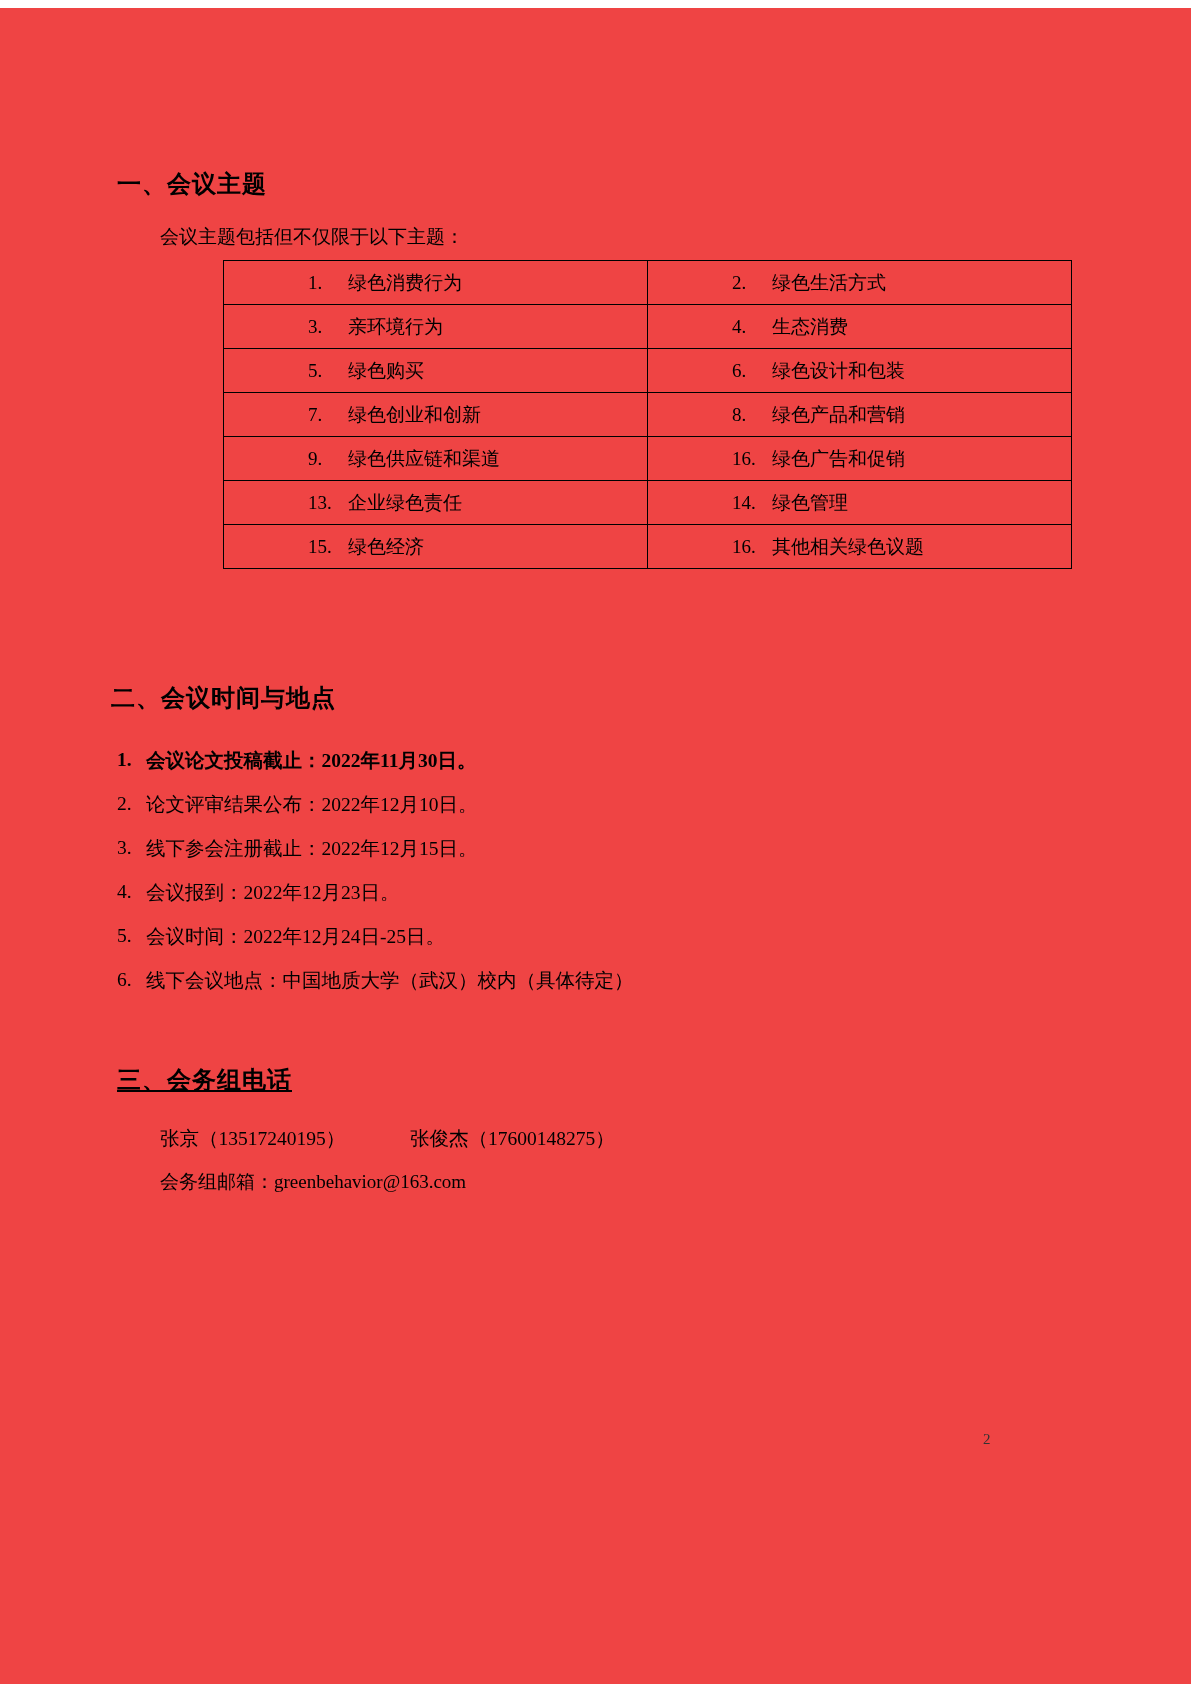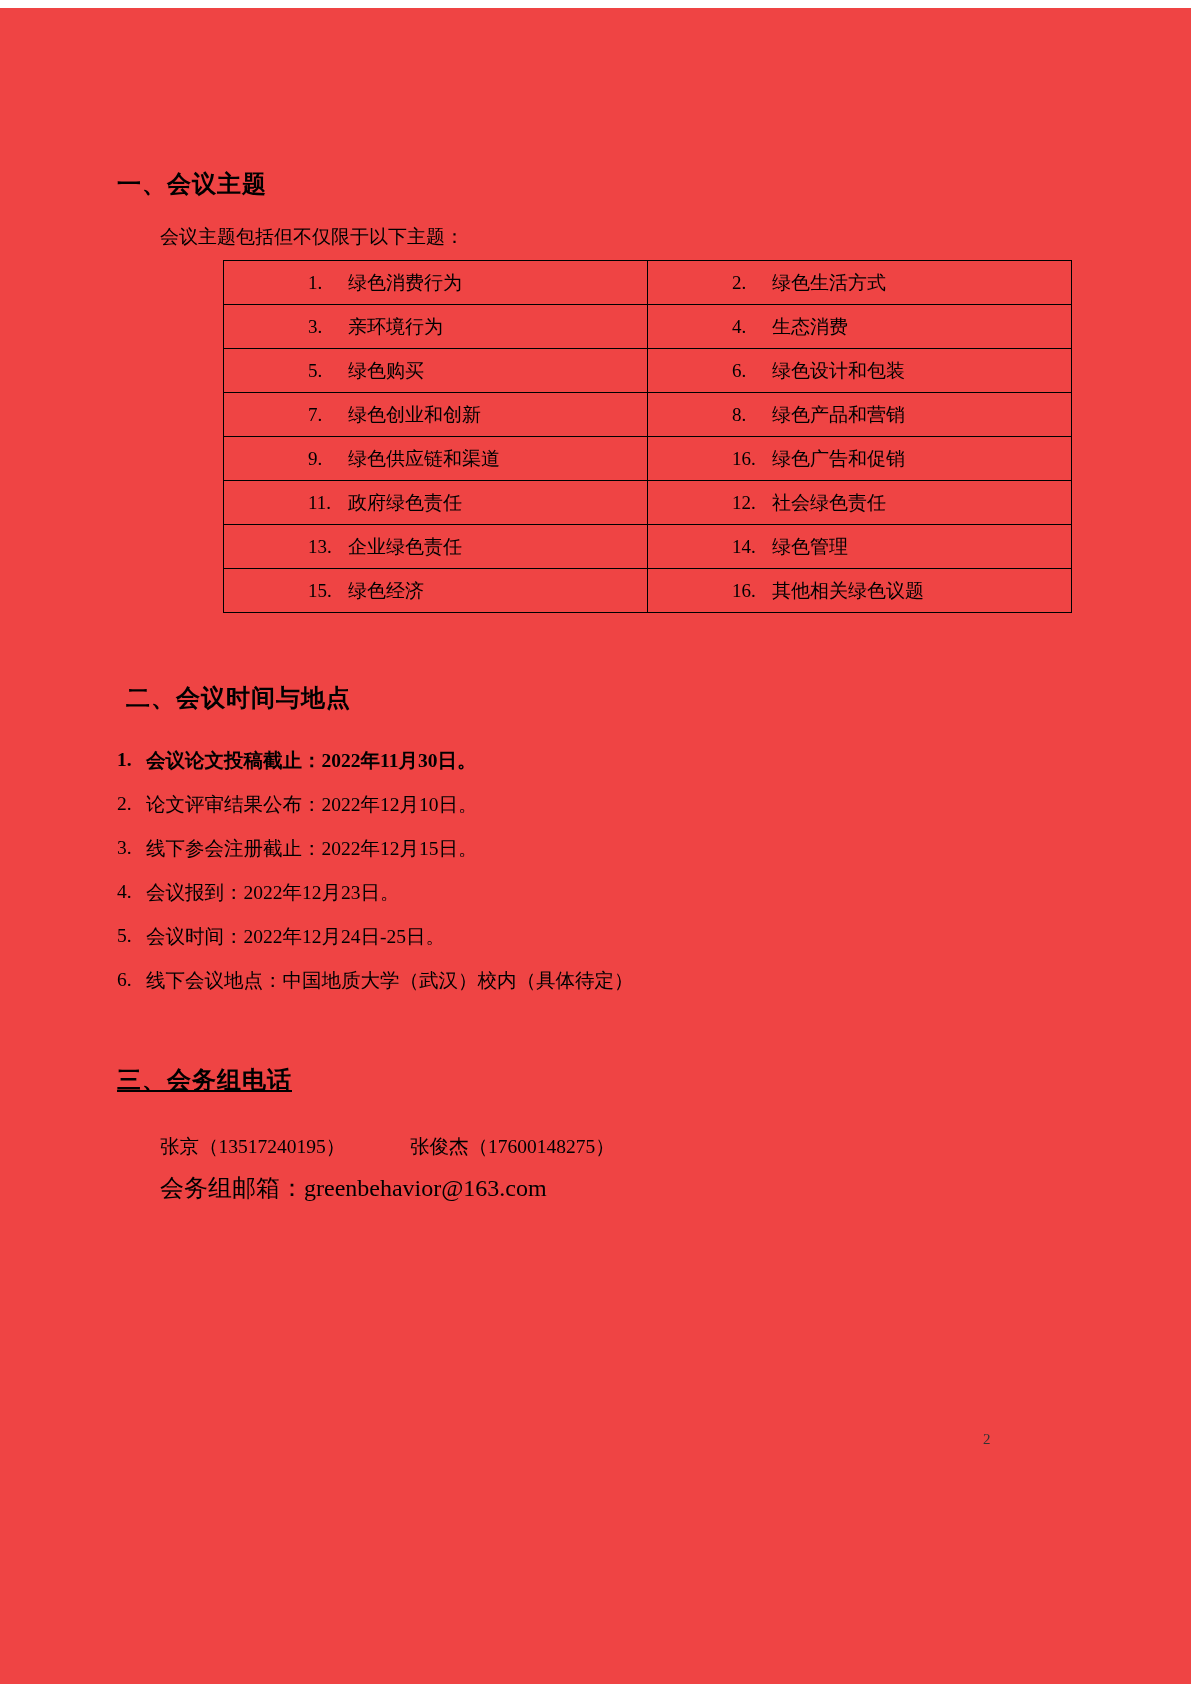--- a/index.html
+++ b/index.html
@@ -58,28 +58,28 @@
   ol.schedule li .li-num {
     display: inline-block;
     min-width: 29px;
   }
   ol.schedule li.bold { font-weight: bold; }
 
   .contact-row {
     font-size: 19.5px;
     height: 44px;
     display: flex;
-    align-items: flex-end;
+    align-items: center;
     white-space: nowrap;
   }
   .contact-col1 { display: inline-block; width: 250px; }
   .contact-col2 { display: inline-block; }
 
   .email-line {
-    font-size: 24px;
+    font-size: 19px;
     white-space: nowrap;
   }
 
   .page-number {
     font-size: 15px;
     color: #333333;
   }
 </style>
 </head>
 <body>
@@ -111,36 +111,32 @@
         </tr>
         <tr>
           <td><span class="topic-num">7.</span><span>绿色创业和创新</span></td>
           <td><span class="topic-num">8.</span><span>绿色产品和营销</span></td>
         </tr>
         <tr>
           <td><span class="topic-num">9.</span><span>绿色供应链和渠道</span></td>
           <td><span class="topic-num">16.</span><span>绿色广告和促销</span></td>
         </tr>
         <tr>
-          <td><span class="topic-num">11.</span><span>政府绿色责任</span></td>
-          <td><span class="topic-num">12.</span><span>社会绿色责任</span></td>
-        </tr>
-        <tr>
           <td><span class="topic-num">13.</span><span>企业绿色责任</span></td>
           <td><span class="topic-num">14.</span><span>绿色管理</span></td>
         </tr>
         <tr>
           <td><span class="topic-num">15.</span><span>绿色经济</span></td>
           <td><span class="topic-num">16.</span><span>其他相关绿色议题</span></td>
         </tr>
       </tbody>
     </table>
   </div>
 
-  <div class="abs" style="left:126px; top:674px;">
+  <div class="abs" style="left:111px; top:674px;">
     <div class="section-heading">二、会议时间与地点</div>
   </div>
 
   <div class="abs" style="left:117px; top:730px;">
     <ol class="schedule">
       <li class="bold">
           <span class="li-num">1.</span>
           <span>会议论文投稿截止：2022年11月30日。</span>
         </li>
       <li>

